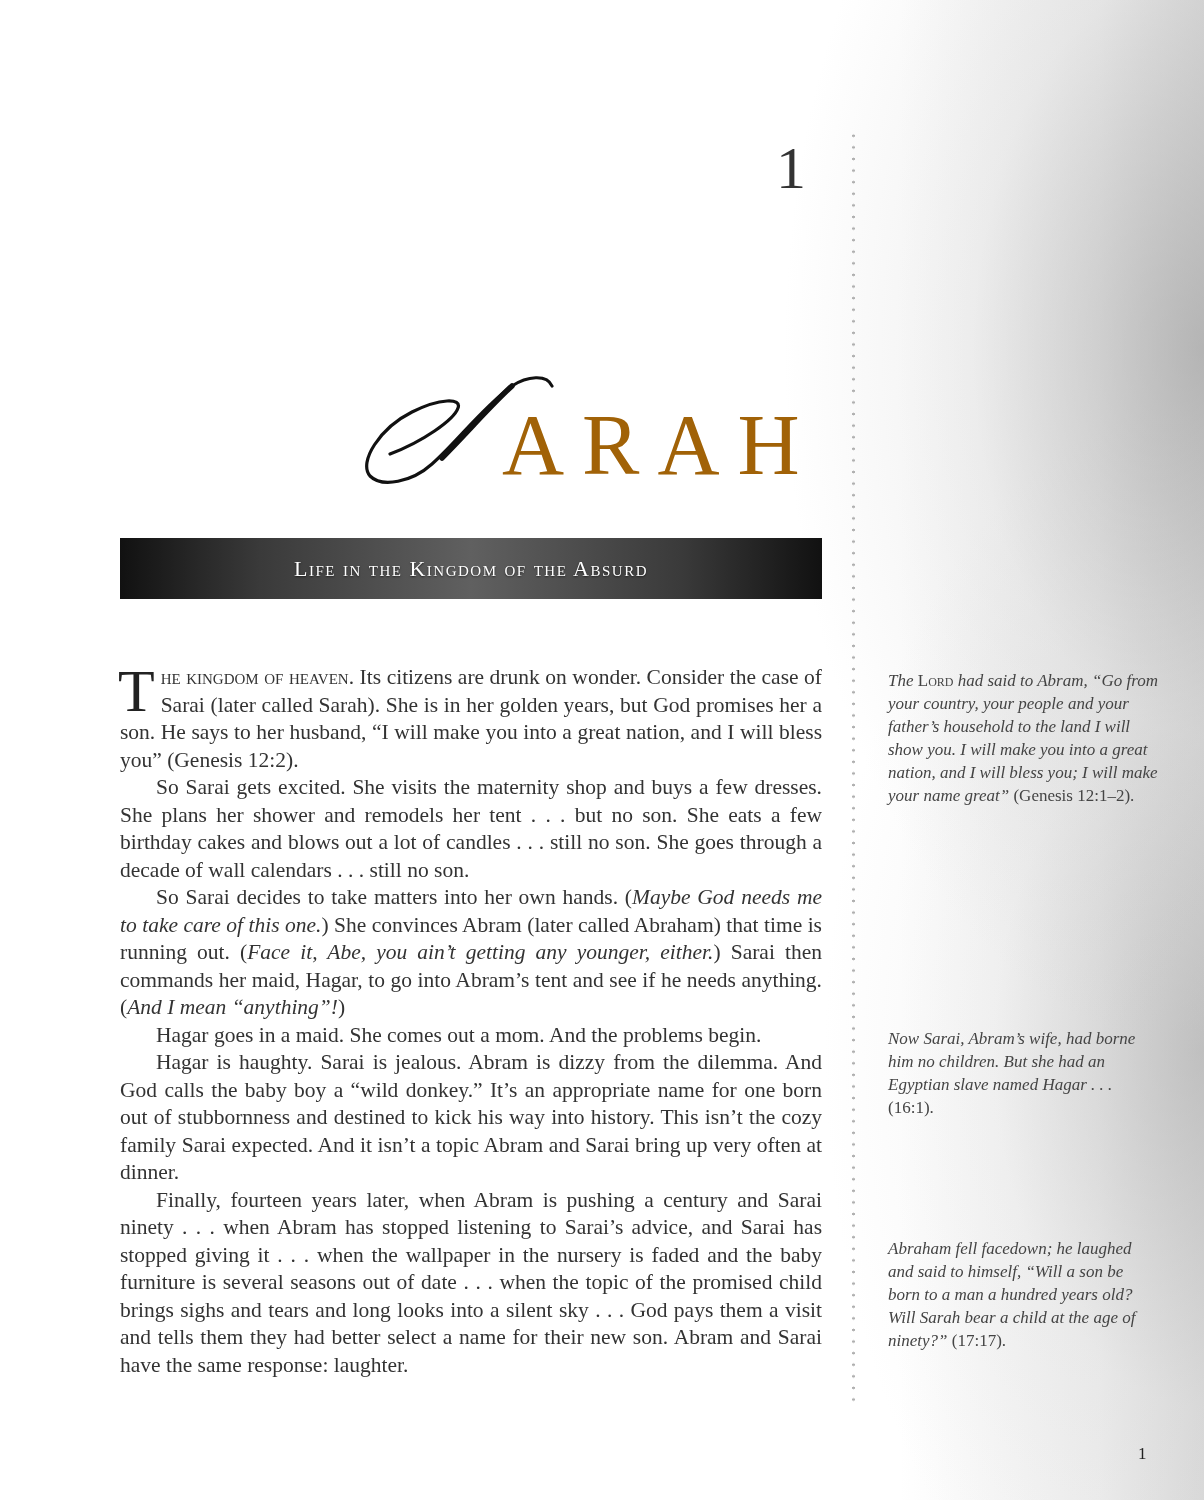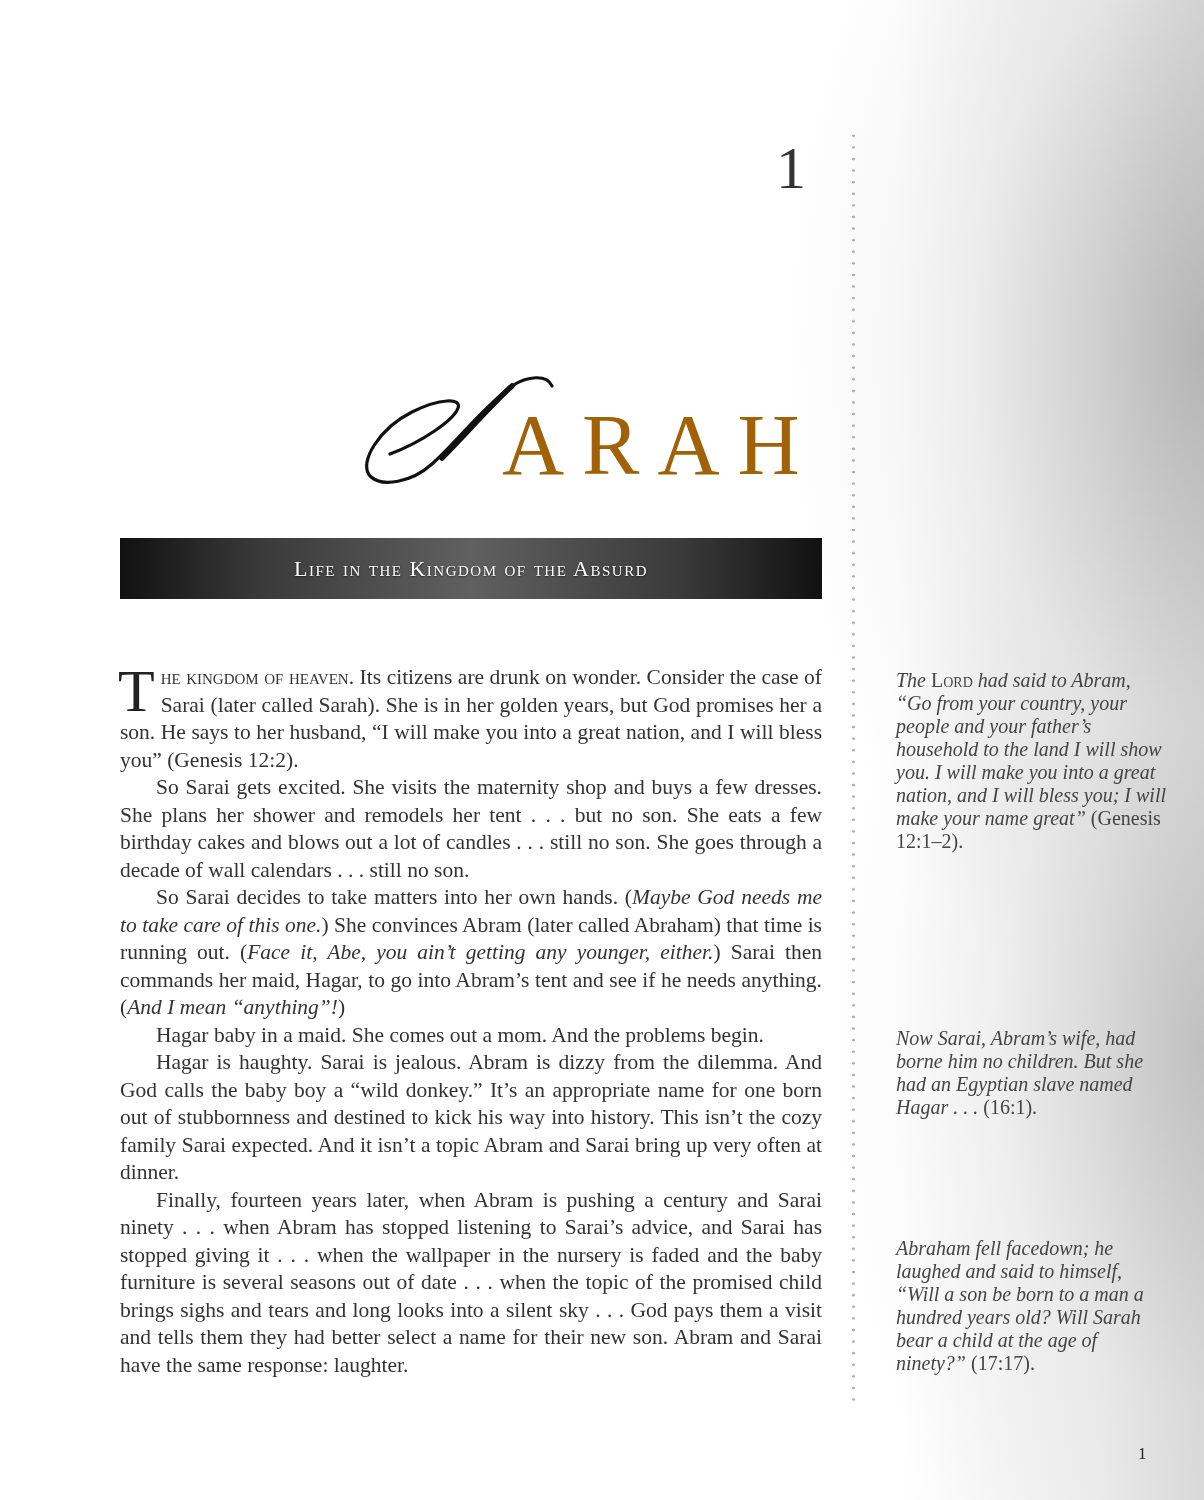--- a/index.html
+++ b/index.html
@@ -58,21 +58,21 @@
       font-size: 21.5px; line-height: 27.5px; color: #333; text-align: justify;
     }
     .body-text p { margin: 0; text-indent: 36px; }
     .body-text p.first { text-indent: 0; }
     .dropcap {
       float: left; font-size: 60px; line-height: 46px; margin: 4px 6px 0 -2px; color: #222;
     }
     .smallcaps { font-variant: small-caps; text-transform: lowercase; margin-top: 47px; }
     .sidebar-quote {
       position: absolute; left: 888px; width: 270px;
-      font-size: 20px; line-height: 23px; color: #444; font-style: italic; margin-left: 8px;
+      font-size: 17px; line-height: 23px; color: #444; font-style: italic;
     }
     .sidebar-quote .ref { font-style: normal; }
     .sidebar-quote .sc { font-variant: small-caps; font-style: normal; }
     .page-number {
       position: absolute; left: 1138px; top: 1444px; font-size: 17px; color: #222;
     }
   </style>
 </head>
 <body>
 
@@ -95,21 +95,21 @@
 <div class="subtitle-banner">
   <span class="subtitle-text">Life in the Kingdom of the Absurd</span>
 </div>
 
 <div class="body-text">
   <p class="first">
     <span class="dropcap">T</span><span class="smallcaps">he kingdom of heaven.</span><span> Its citizens are drunk on wonder. Consider the case of Sarai (later called Sarah). She is in her golden years, but God promises her a son. He says to her husband, “I will make you into a great nation, and I will bless you” (Genesis 12:2).</span>
   </p>
   <p>So Sarai gets excited. She visits the maternity shop and buys a few dresses. She plans her shower and remodels her tent . . . but no son. She eats a few birthday cakes and blows out a lot of candles . . . still no son. She goes through a decade of wall calendars . . . still no son.</p>
   <p><span>So Sarai decides to take matters into her own hands. (</span><em>Maybe God needs me to take care of this one.</em><span>) She convinces Abram (later called Abraham) that time is running out. (</span><em>Face it, Abe, you ain’t getting any younger, either.</em><span>) Sarai then commands her maid, Hagar, to go into Abram’s tent and see if he needs anything. (</span><em>And I mean “anything”!</em><span>)</span></p>
-  <p>Hagar baby in a maid. She comes out a mom. And the problems begin.</p>
+  <p>Hagar goes in a maid. She comes out a mom. And the problems begin.</p>
   <p>Hagar is haughty. Sarai is jealous. Abram is dizzy from the dilemma. And God calls the baby boy a “wild donkey.” It’s an appropriate name for one born out of stubbornness and destined to kick his way into history. This isn’t the cozy family Sarai expected. And it isn’t a topic Abram and Sarai bring up very often at dinner.</p>
   <p>Finally, fourteen years later, when Abram is pushing a century and Sarai ninety . . . when Abram has stopped listening to Sarai’s advice, and Sarai has stopped giving it . . . when the wallpaper in the nursery is faded and the baby furniture is several seasons out of date . . . when the topic of the promised child brings sighs and tears and long looks into a silent sky . . . God pays them a visit and tells them they had better select a name for their new son. Abram and Sarai have the same response: laughter.</p>
 </div>
 
 <div class="sidebar-quote" style="top: 669px;">
   <span>The </span><span class="sc">Lord</span><span> had said to Abram, “Go from your country, your people and your father’s household to the land I will show you. I will make you into a great nation, and I will bless you; I will make your name great”</span><span class="ref"> (Genesis 12:1–2).</span>
 </div>
 
 <div class="sidebar-quote" style="top: 1027px;">
   <span>Now Sarai, Abram’s wife, had borne him no children. But she had an Egyptian slave named Hagar . . .</span><span class="ref"> (16:1).</span>

